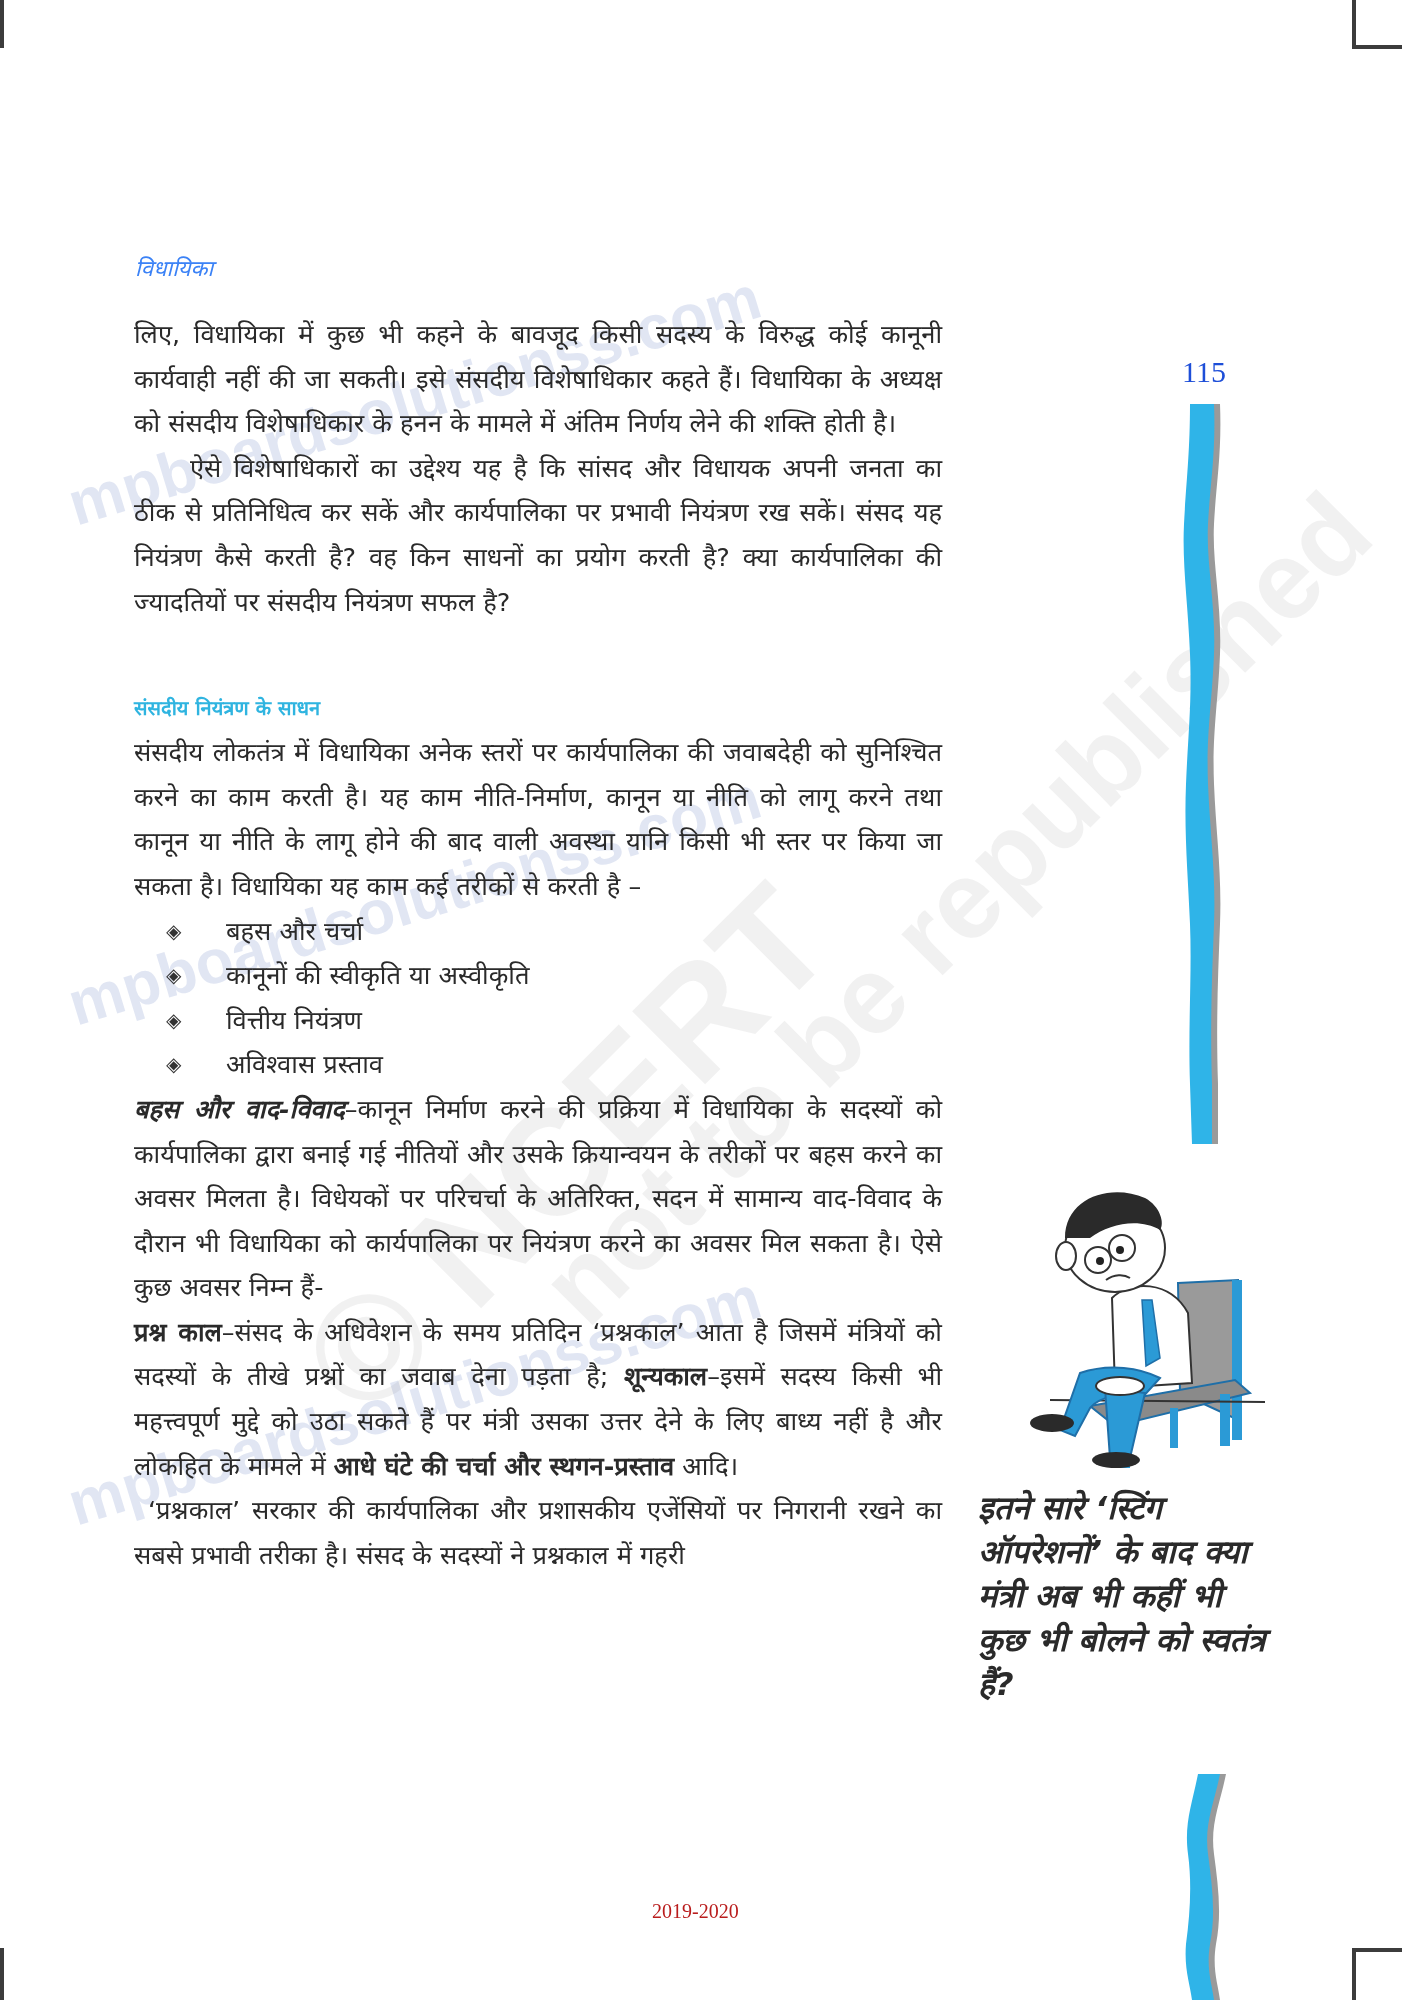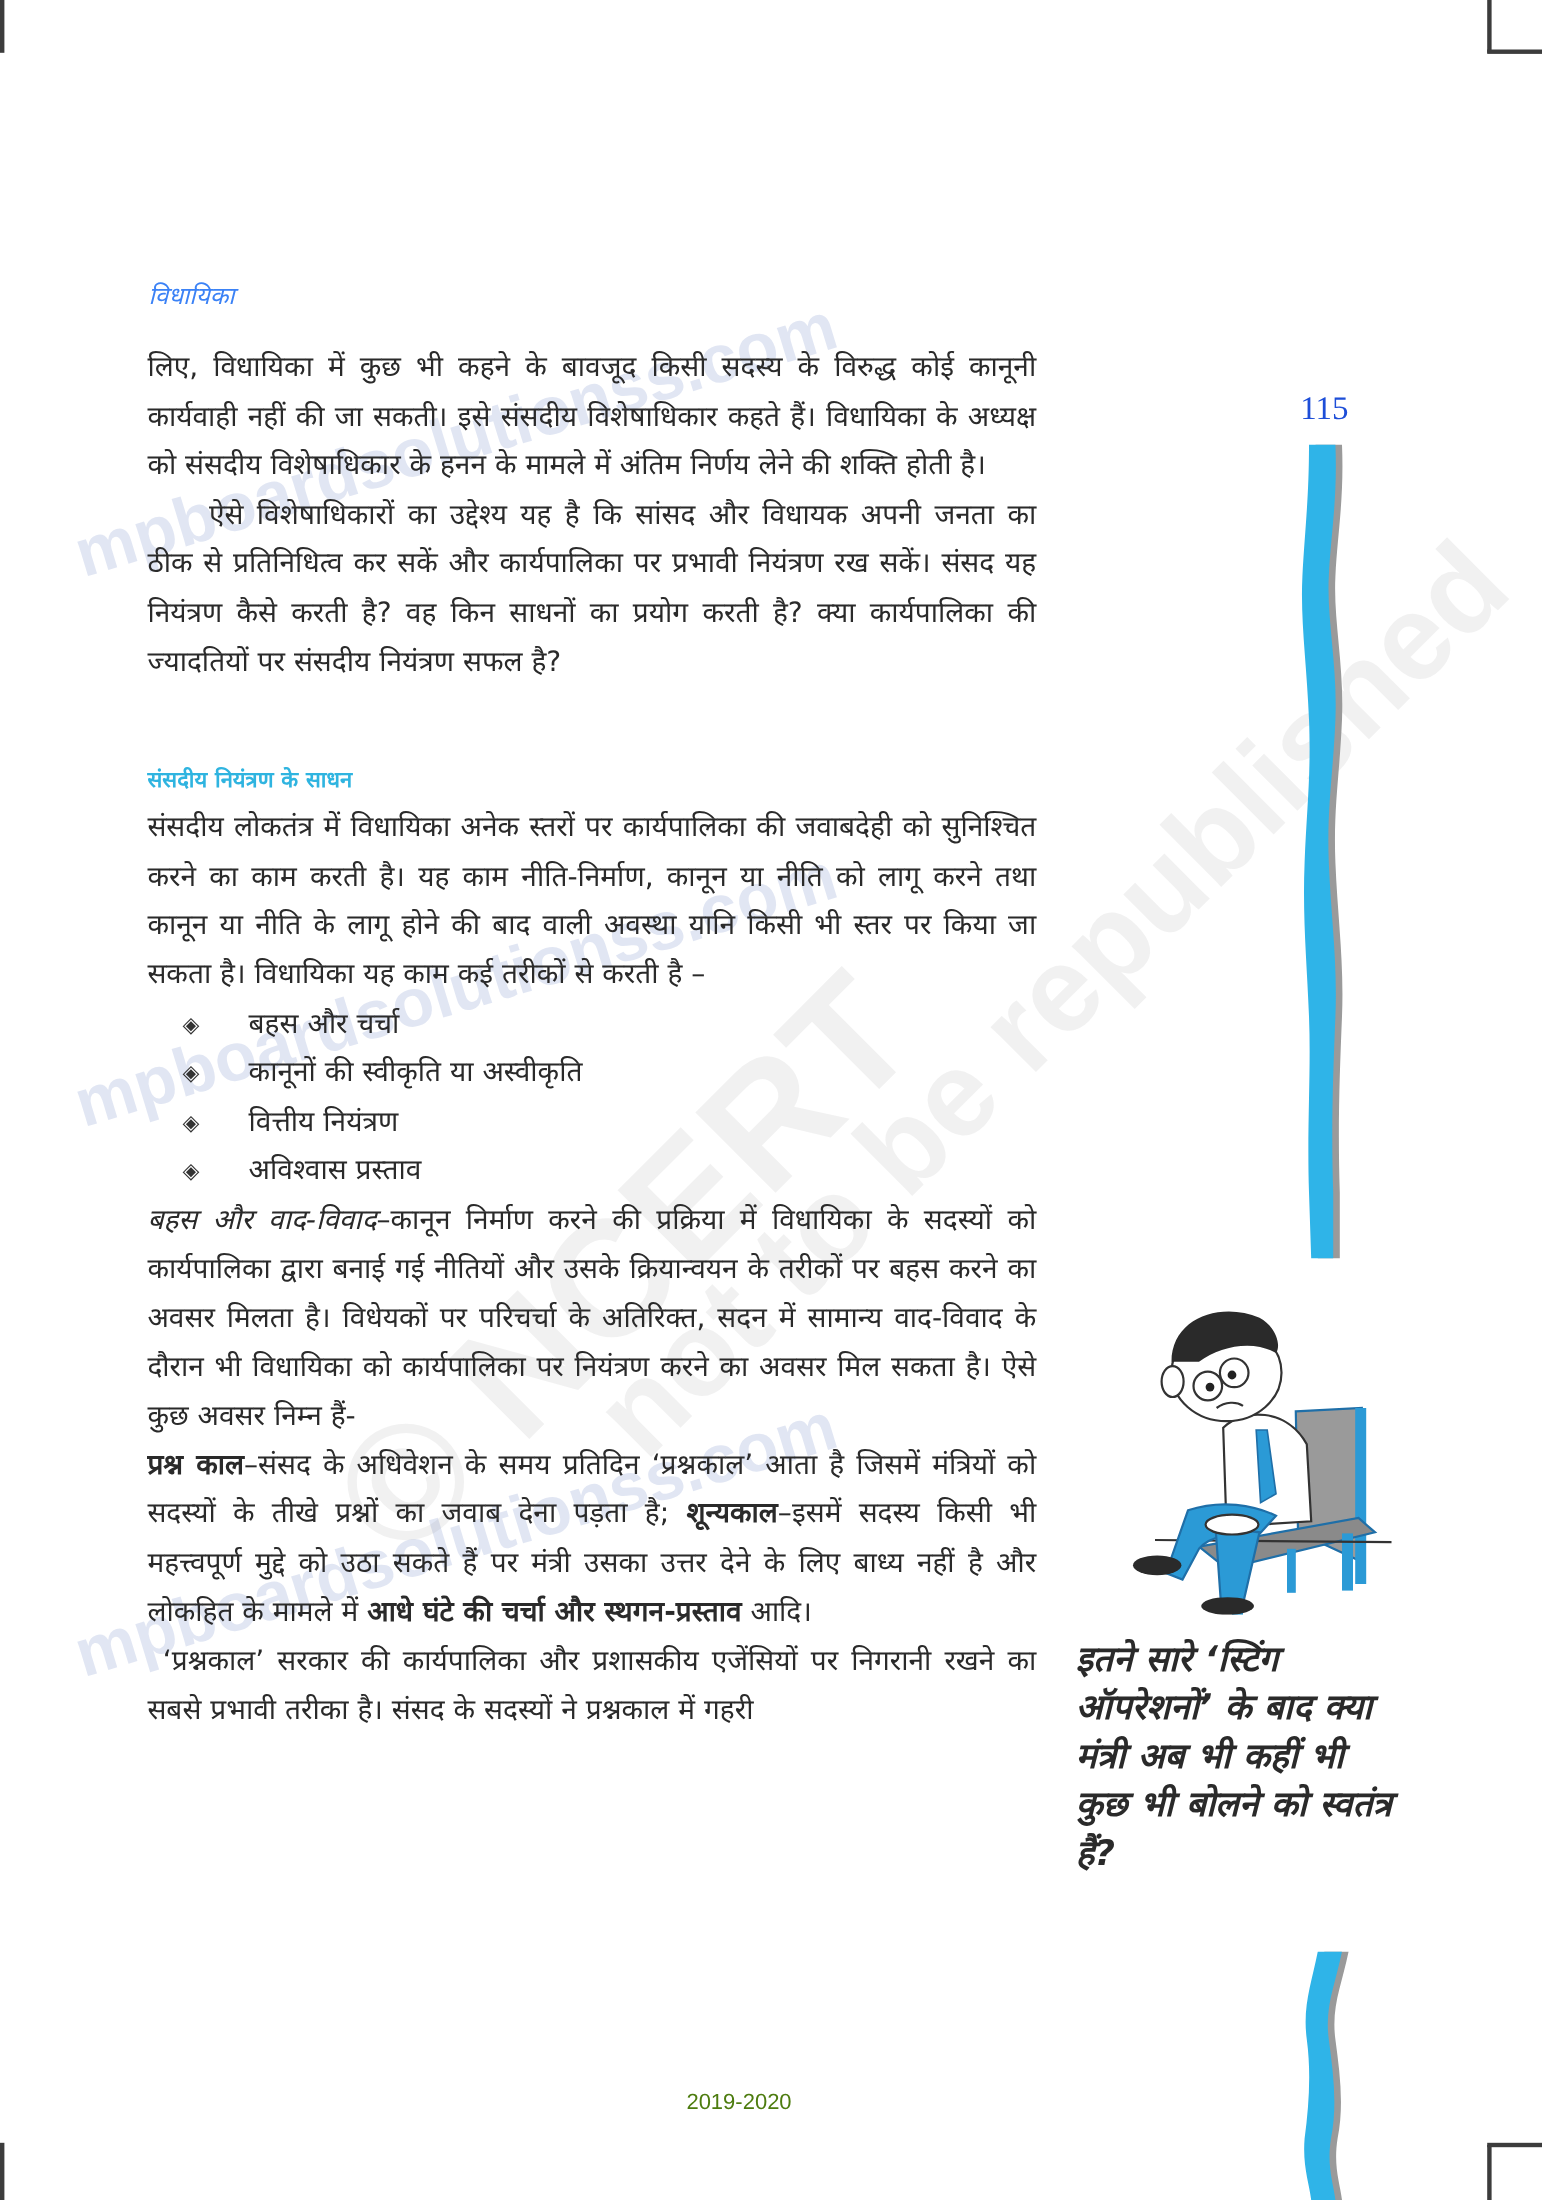--- a/index.html
+++ b/index.html
@@ -61,38 +61,38 @@
       font-size: 20px;
       margin-top: 62px !important;
       line-height: 44px;
     }
     ul.methods { list-style: none; margin: 0; padding: 0; }
     ul.methods li { display: flex; align-items: center; height: 44.6px; }
     .bullet {
       width: 60px; padding-left: 32px;
       font-size: 20px; color: #333;
     }
-    .bi { font-weight: normal; font-style: italic; }
+    .bi { font-weight: bold; font-style: italic; }
     .b { font-weight: bold; }
     .caption {
       position: absolute;
       left: 978px; top: 1486px;
       width: 290px;
       font-size: 32px;
       line-height: 44px;
       font-weight: bold;
       font-style: italic;
       color: #2a2a2a;
     }
     .footer-year {
       position: absolute;
-      left: 624px; top: 1900px;
-      font-family: Liberation Sans, sans-serif;
+      left: 652px; top: 1900px;
+      font-family: Liberation Serif, serif;
       font-size: 20px;
-      color: #4d7c0f;
+      color: #b91c1c;
     }
     .wavy { position: absolute; }
     .cartoon { position: absolute; left: 1020px; top: 1168px; }
   </style>
 </head>
 <body>
 
 <div class="crop" style="left:0;top:0;width:4px;height:48px;"></div>
 <div class="crop" style="left:1352px;top:0;width:4px;height:48px;"></div>
 <div class="crop" style="left:1352px;top:45px;width:50px;height:4px;"></div>

